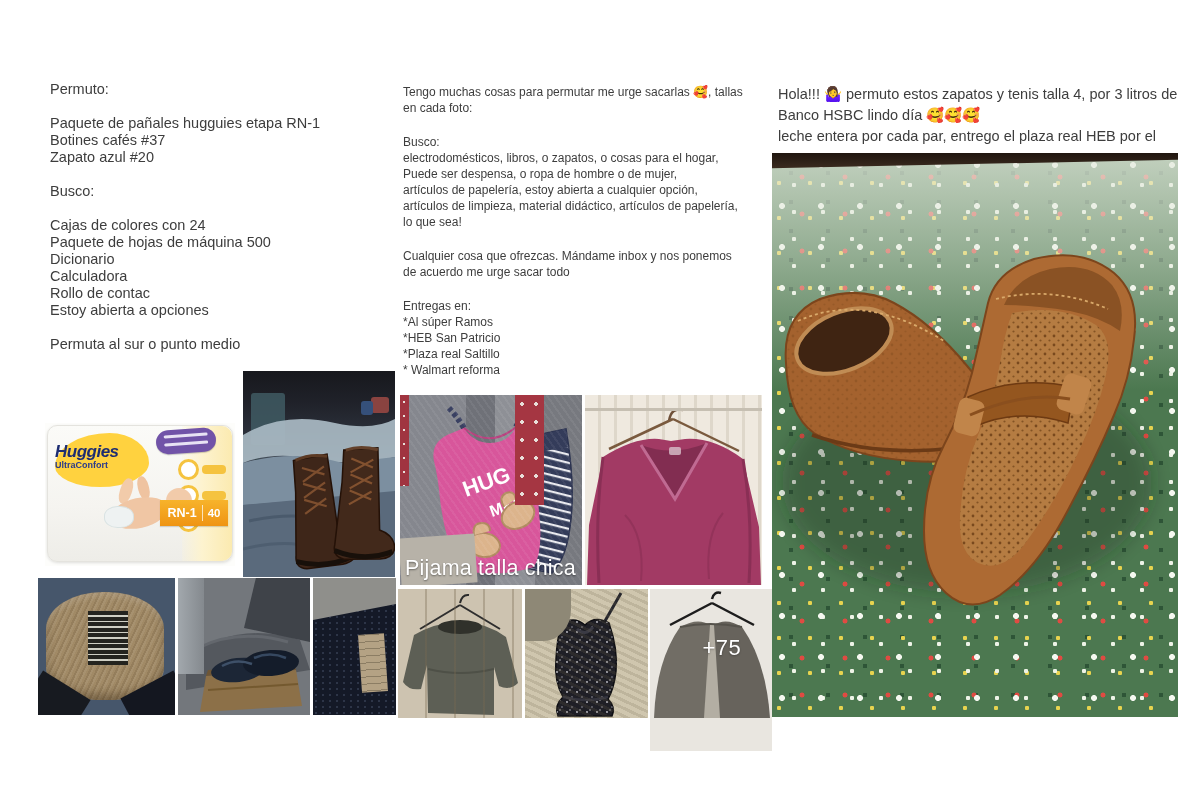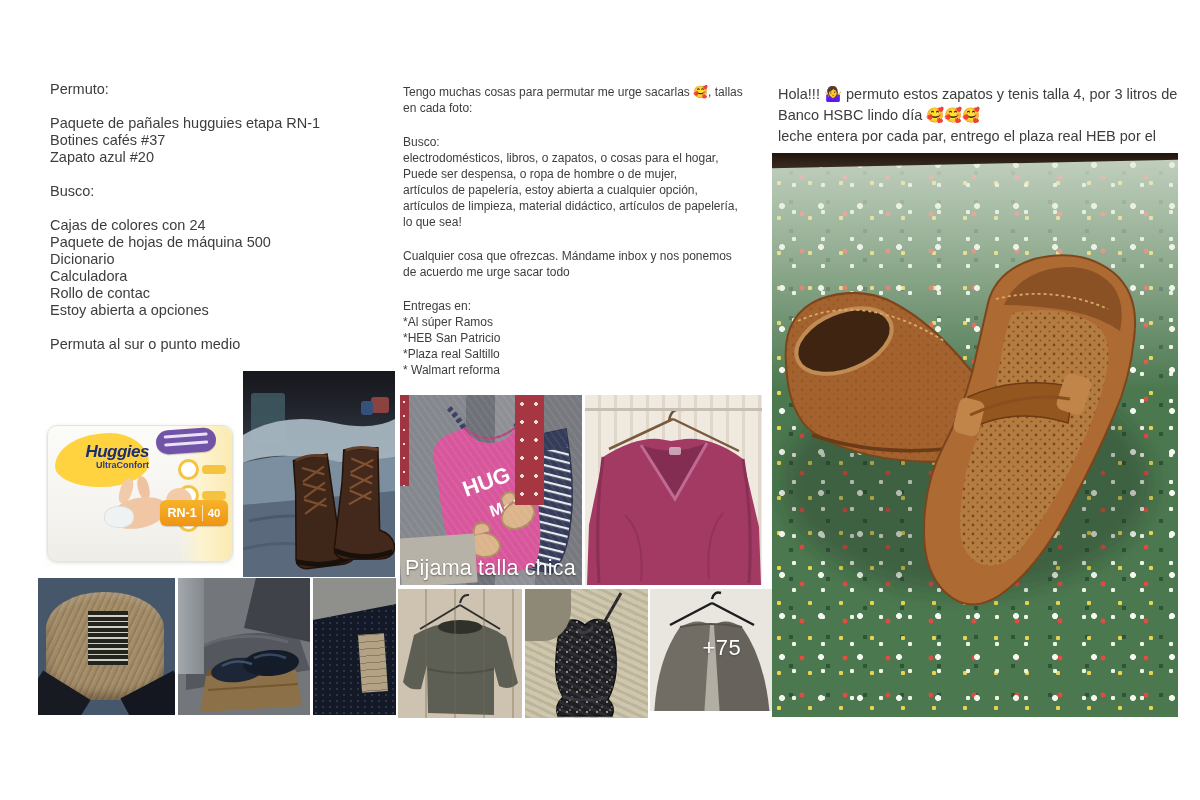--- a/index.html
+++ b/index.html
@@ -16,40 +16,40 @@
   svg{display:block;}
 
   
   .ph-huggies{left:45px;top:423px;width:190px;height:143px;background:#fdfdfb;}
   .pkg{position:absolute;left:2px;top:2px;right:2px;bottom:4px;border-radius:10px;
        background:linear-gradient(180deg,#fbfbf8 0%,#f5f4f0 60%,#eeede8 100%);
        border:1px solid #e4e3de;box-shadow:0 1px 3px rgba(0,0,0,.12);}
   .pkg-side{position:absolute;right:0;top:0;width:50px;height:100%;border-radius:0 10px 10px 0;
        background:linear-gradient(90deg,rgba(253,244,214,.2),#fdf3cf 40%,#fbeab0);}
   .hg-blob{position:absolute;left:7px;top:7px;width:94px;height:54px;background:#ffd23f;
-       border-radius:58% 42% 52% 48% / 62% 55% 45% 38%;text-align:right;}
+       border-radius:58% 42% 52% 48% / 62% 55% 45% 38%;text-align:left;}
   .hg-brand{margin-top:9px;font-weight:bold;font-style:italic;font-size:17px;color:#1d2d72;letter-spacing:-.5px;}
   .hg-sub{font-weight:bold;font-size:9px;color:#2a3a8c;margin-top:-2px;}
   .hg-ribbon{position:absolute;right:16px;top:3px;width:60px;height:24px;background:#7153a8;
        border-radius:12px;transform:rotate(-4deg);box-shadow:0 1px 1px rgba(0,0,0,.2);}
   .hg-ribbon i{display:block;height:3px;background:#e8e2f4;border-radius:2px;margin:5px 8px 0 8px;}
   .hg-badges{position:absolute;right:6px;top:33px;}
   .hg-badge{display:flex;align-items:center;margin-bottom:5px;}
   .hg-badge .c{width:15px;height:15px;border-radius:50%;background:#fff;border:3px solid #f5c33f;}
   .hg-badge .p{width:24px;height:9px;background:#f5c33f;border-radius:4px;margin-left:3px;}
   .baby-head{position:absolute;left:118px;top:62px;width:26px;height:26px;border-radius:50%;background:#f2cbaa;}
   .baby-body{position:absolute;left:62px;top:72px;width:58px;height:30px;border-radius:50%;
        background:#f0c6a4;transform:rotate(-12deg);}
   .baby-diaper{position:absolute;left:56px;top:80px;width:28px;height:20px;border-radius:45%;background:#eef2f2;
        border:1px solid #d8e2e2;}
   .baby-leg{position:absolute;left:72px;top:52px;width:12px;height:26px;border-radius:45%;
        background:#f2cbaa;transform:rotate(18deg);}
   .baby-leg2{position:absolute;left:90px;top:50px;width:11px;height:24px;border-radius:45%;
        background:#efc3a0;transform:rotate(-14deg);}
-  .rn-badge{position:absolute;left:112px;top:74px;width:68px;height:26px;border-radius:6px;
+  .rn-badge{position:absolute;left:112px;top:74px;width:68px;height:26px;border-radius:0;
        background:linear-gradient(#f7b32b,#ef9413);display:flex;align-items:center;justify-content:center;
        color:#fff;font-weight:bold;box-shadow:0 1px 1px rgba(0,0,0,.15);}
   .rn-badge .stage{font-size:12.5px;}
   .rn-badge .sep{width:1px;height:16px;background:rgba(255,255,255,.7);margin:0 5px;}
   .rn-badge .count{font-size:11.5px;}
 
   
   .ph-boots{left:243px;top:371px;width:152px;height:206px;
      background:linear-gradient(180deg,#17181d 0%,#20222a 16%,#2b303a 30%,#47525f 46%,#5e6c7c 66%,#69798a 100%);}
 
@@ -100,21 +100,21 @@
 
   
   .ph-grayshirt{left:398px;top:589px;width:124px;height:129px;
      background:#cdc3b0;}
   .gs-planks{position:absolute;inset:0;
      background-image:repeating-linear-gradient(90deg,transparent 0 27px,rgba(120,105,80,.35) 27px 29px);}
   .ph-sequin{left:525px;top:589px;width:123px;height:129px;background:#cfc6ae;}
   .sq-knit{position:absolute;inset:0;
      background-image:repeating-linear-gradient(25deg,rgba(110,100,75,.18) 0 3px,transparent 3px 7px);}
   .sq-dark{position:absolute;left:0;top:0;width:46px;height:52px;background:#8e8876;border-radius:0 0 60% 0;}
-  .ph-cardigan{left:650px;top:589px;width:122px;height:122px;background:#e9e6e0;}
+  .ph-cardigan{left:650px;top:589px;width:122px;height:162px;background:#e9e6e0;}
   .cd-overlay{position:absolute;left:50%;top:46px;transform:translateX(-22%);color:#fff;font-size:22px;
      letter-spacing:.5px;text-shadow:0 1px 2px rgba(0,0,0,.3);}
 
   
   .ph-floral{left:772px;top:153px;width:406px;height:564px;background-color:#4c7850;
      background-image:
        radial-gradient(circle 3px at 10px 12px,#f5f8f0 95%,transparent),
        radial-gradient(circle 2.2px at 22px 5px,#eef3e7 95%,transparent),
        radial-gradient(circle 2.6px at 30px 24px,#e04b42 95%,transparent),
        radial-gradient(circle 2.2px at 7px 30px,#e8d44f 95%,transparent),

